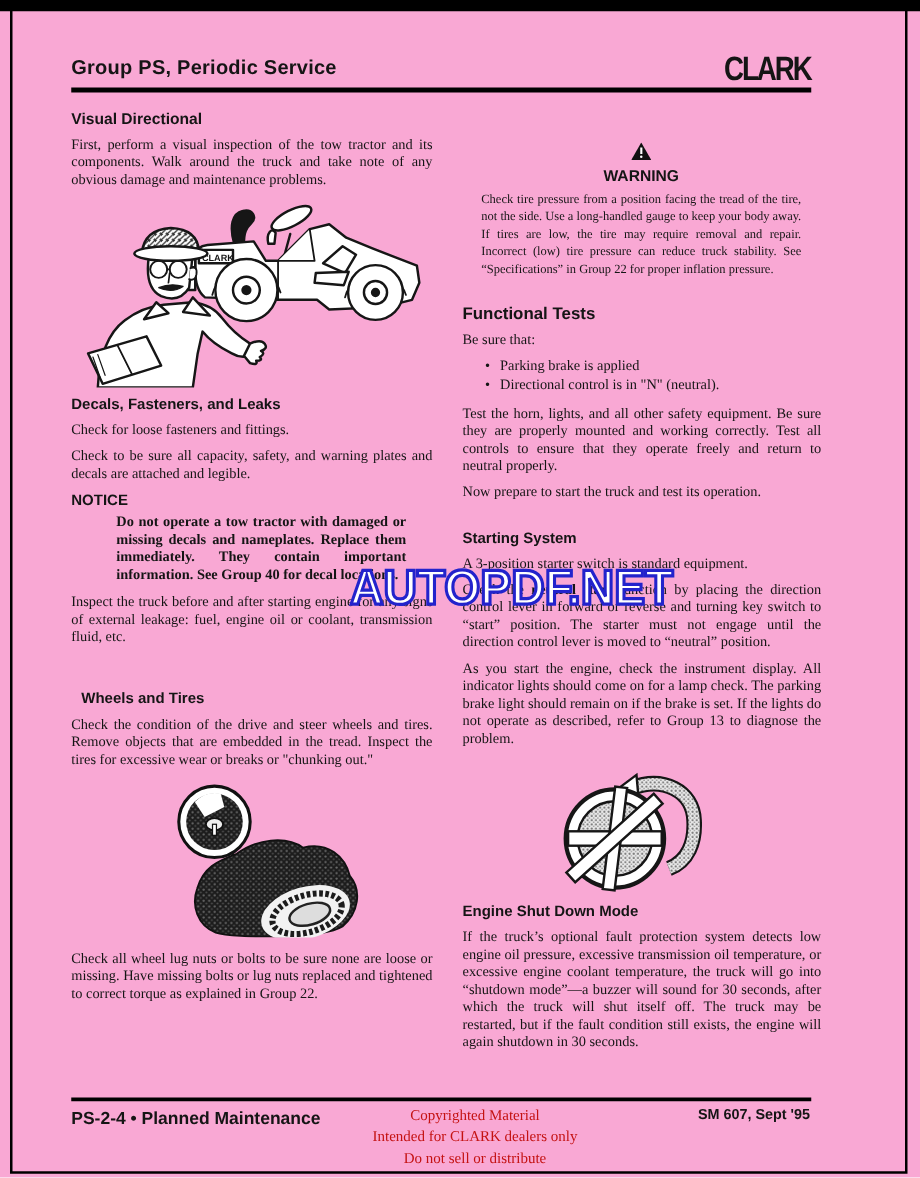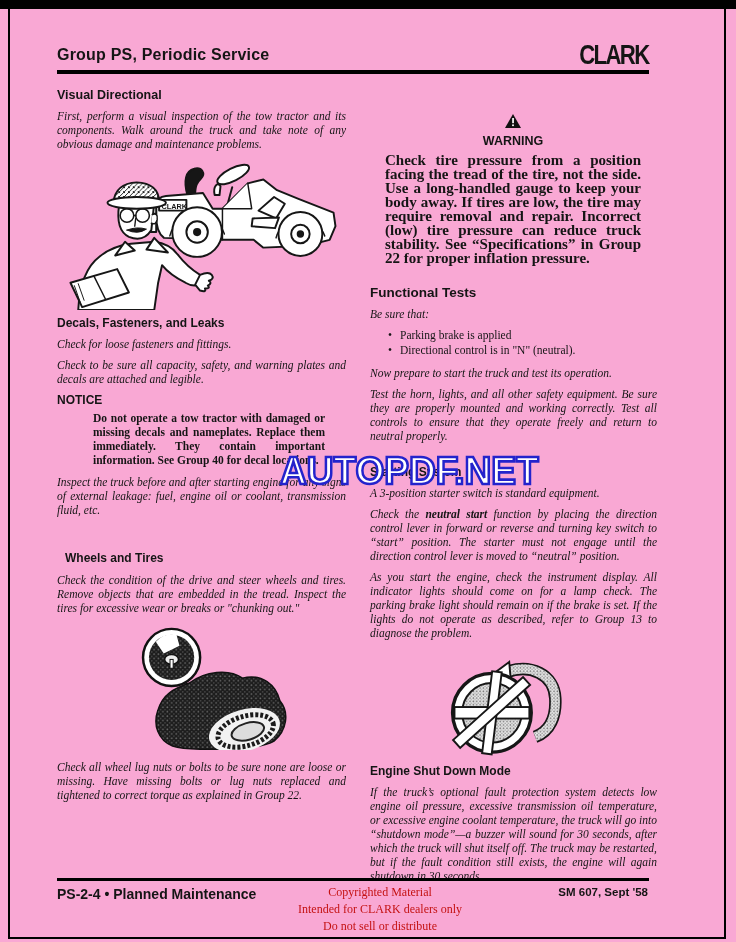--- a/index.html
+++ b/index.html
@@ -16,34 +16,34 @@
             transform-origin:right center;}
   .hdr-rule{position:absolute;left:57px;top:70px;width:592px;height:4px;background:#000;}
 
   
   .col-left{position:absolute;left:57px;top:88px;width:289px;}
   .col-right{position:absolute;left:370px;top:112px;width:287px;}
 
   .sec-h{font-family:"Liberation Sans",sans-serif;font-weight:bold;font-size:12.5px;
          margin:0 0 7px 0;}
   .sec-h.sm{font-size:12px;}
-  p.body{font-size:11.5px;line-height:14px;text-align:justify;margin:0 0 7px 0;font-style:italic;}
+  p.body{font-size:11.5px;line-height:14px;text-align:justify;margin:0 0 7px 0;}
   .illu{display:block;}
 
   
   .notice-h{font-family:"Liberation Sans",sans-serif;font-weight:bold;font-size:12px;
             text-align:left;margin:5px 0 4px 0;}
   .notice-body{font-size:11.5px;line-height:14px;font-weight:bold;text-align:justify;
                margin:0 0 8px 36px;width:232px;}
 
   
   .warn{padding:0 16px 0 15px;}
   .warn-head{display:flex;align-items:center;justify-content:center;gap:6px;margin:2px 0 5px 0;
              font-family:"Liberation Sans",sans-serif;font-weight:bold;font-size:12.5px;flex-direction:column;}
-  .warn-body{font-size:15px;line-height:14px;font-weight:bold;text-align:justify;margin:0;}
+  .warn-body{font-size:10px;line-height:14px;font-weight:normal;text-align:justify;margin:0;}
 
   .gap-functional{margin-top:20px;}
   .intro{margin-bottom:2px;}
   ul.plain{list-style:none;margin:0 0 8px 0;padding:0 0 0 18px;}
   ul.plain li{font-size:11.5px;line-height:15px;position:relative;padding-left:12px;}
   ul.plain li::before{content:"\2022";position:absolute;left:0;top:0;}
   .gap-starting{margin-top:22px;}
   .gap-engine-h{margin-top:4px;}
   .icon-center{display:block;margin:20px auto 8px auto;}
   .tire-center{display:block;margin:2px auto 10px 68px;}
@@ -209,22 +209,22 @@
       </div>
       <p class="warn-body">Check tire pressure from a position facing the tread of the tire, not the side. Use a long-handled gauge to keep your body away. If tires are low, the tire may require removal and repair. Incorrect (low) tire pressure can reduce truck stability. See “Specifications” in Group 22 for proper inflation pressure.</p>
     </div>
 
     <div class="sec-h gap-functional" style="font-size:13.5px;">Functional Tests</div>
     <p class="body intro">Be sure that:</p>
     <ul class="plain">
       <li>Parking brake is applied</li>
       <li>Directional control is in "N" (neutral).</li>
     </ul>
+    <p class="body">Test the horn, lights, and all other safety equipment. Be sure they are properly mounted and working correctly. Test all controls to ensure that they operate freely and return to neutral properly.</p>
     <p class="body">Now prepare to start the truck and test its operation.</p>
-    <p class="body">Test the horn, lights, and all other safety equipment. Be sure they are properly mounted and working correctly. Test all controls to ensure that they operate freely and return to neutral properly.</p>
 
     <div class="sec-h sm gap-starting">Starting System</div>
     <p class="body">A 3-position starter switch is standard equipment.</p>
     <p class="body"><span>Check the </span><b class="inl">neutral start</b><span> function by placing the direction control lever in forward or reverse and turning key switch to “start” position. The starter must not engage until the direction control lever is moved to “neutral” position.</span></p>
     <p class="body">As you start the engine, check the instrument display. All indicator lights should come on for a lamp check. The parking brake light should remain on if the brake is set. If the lights do not operate as described, refer to Group 13 to diagnose the problem.</p>
 
     <svg class="icon-center" width="150" height="96" viewBox="0 0 150 100">
       <defs>
         <pattern id="stip" width="3.5" height="3.5" patternUnits="userSpaceOnUse">
           <rect width="3.5" height="3.5" fill="#e8e8e8"></rect>
@@ -254,14 +254,14 @@
 
   <div class="watermark">AUTOPDF.NET</div>
 
   <div class="ftr-rule"></div>
   <div class="ftr-left">PS-2-4  •  Planned Maintenance</div>
   <div class="ftr-center">
     <div>Copyrighted Material</div>
     <div>Intended for CLARK dealers only</div>
     <div>Do not sell or distribute</div>
   </div>
-  <div class="ftr-right">SM 607, Sept '58</div>
+  <div class="ftr-right">SM 607, Sept '95</div>
 </div>
 
 </body></html>

